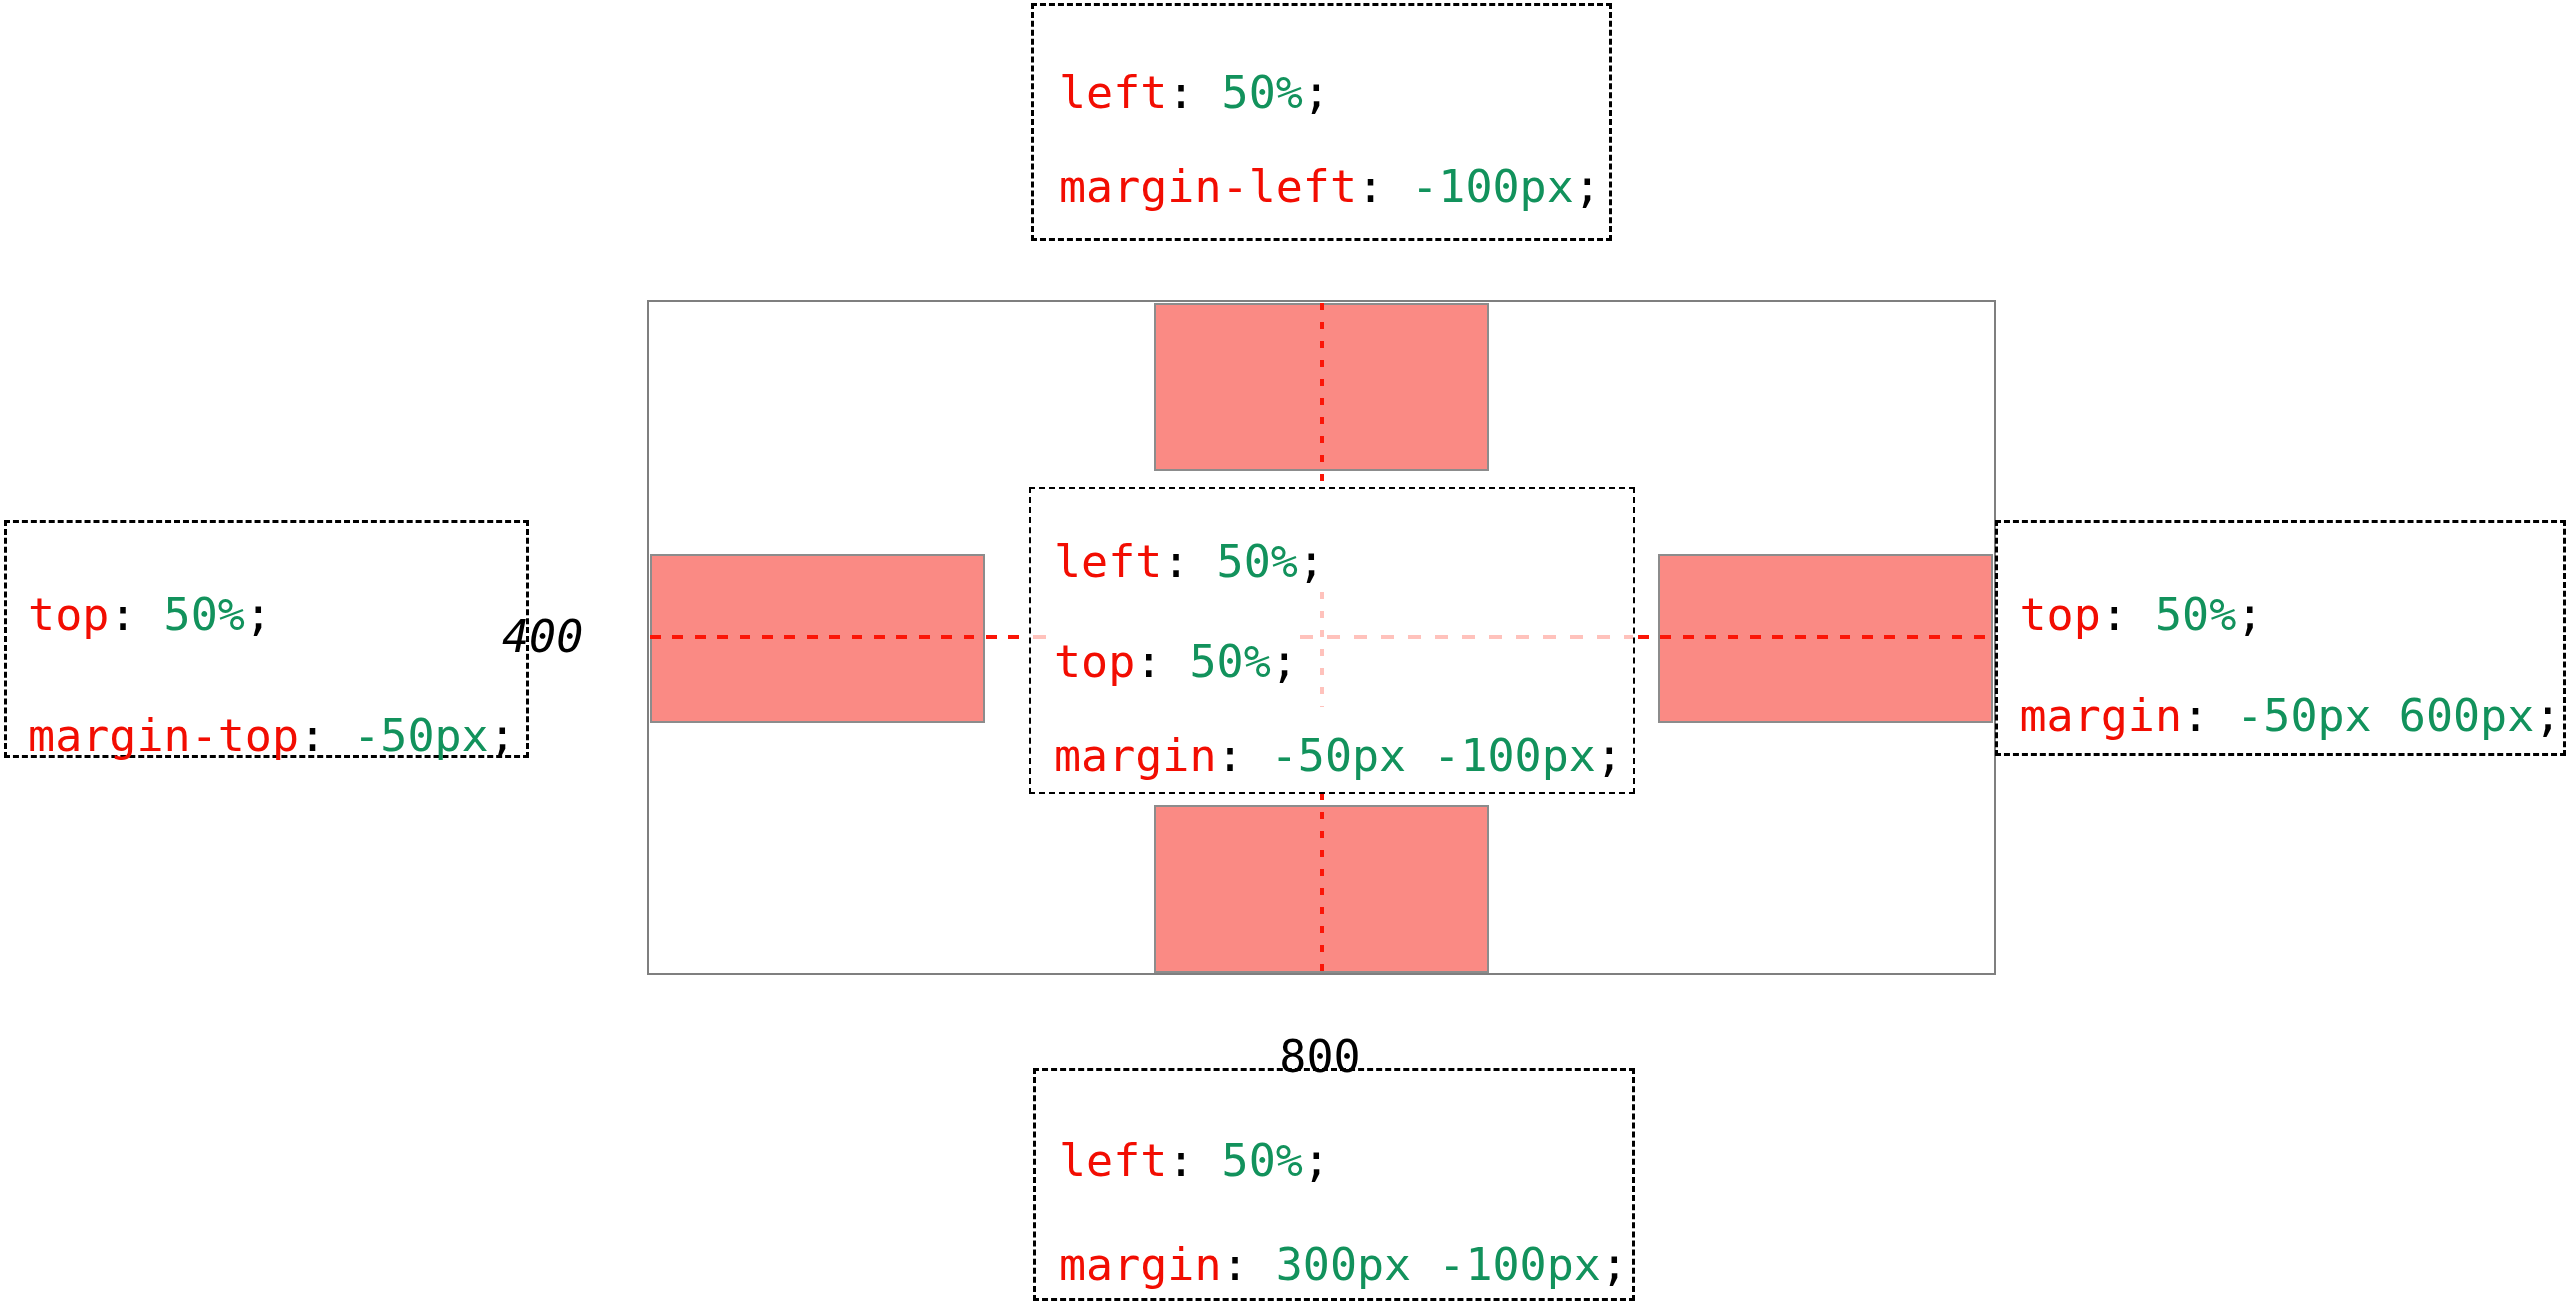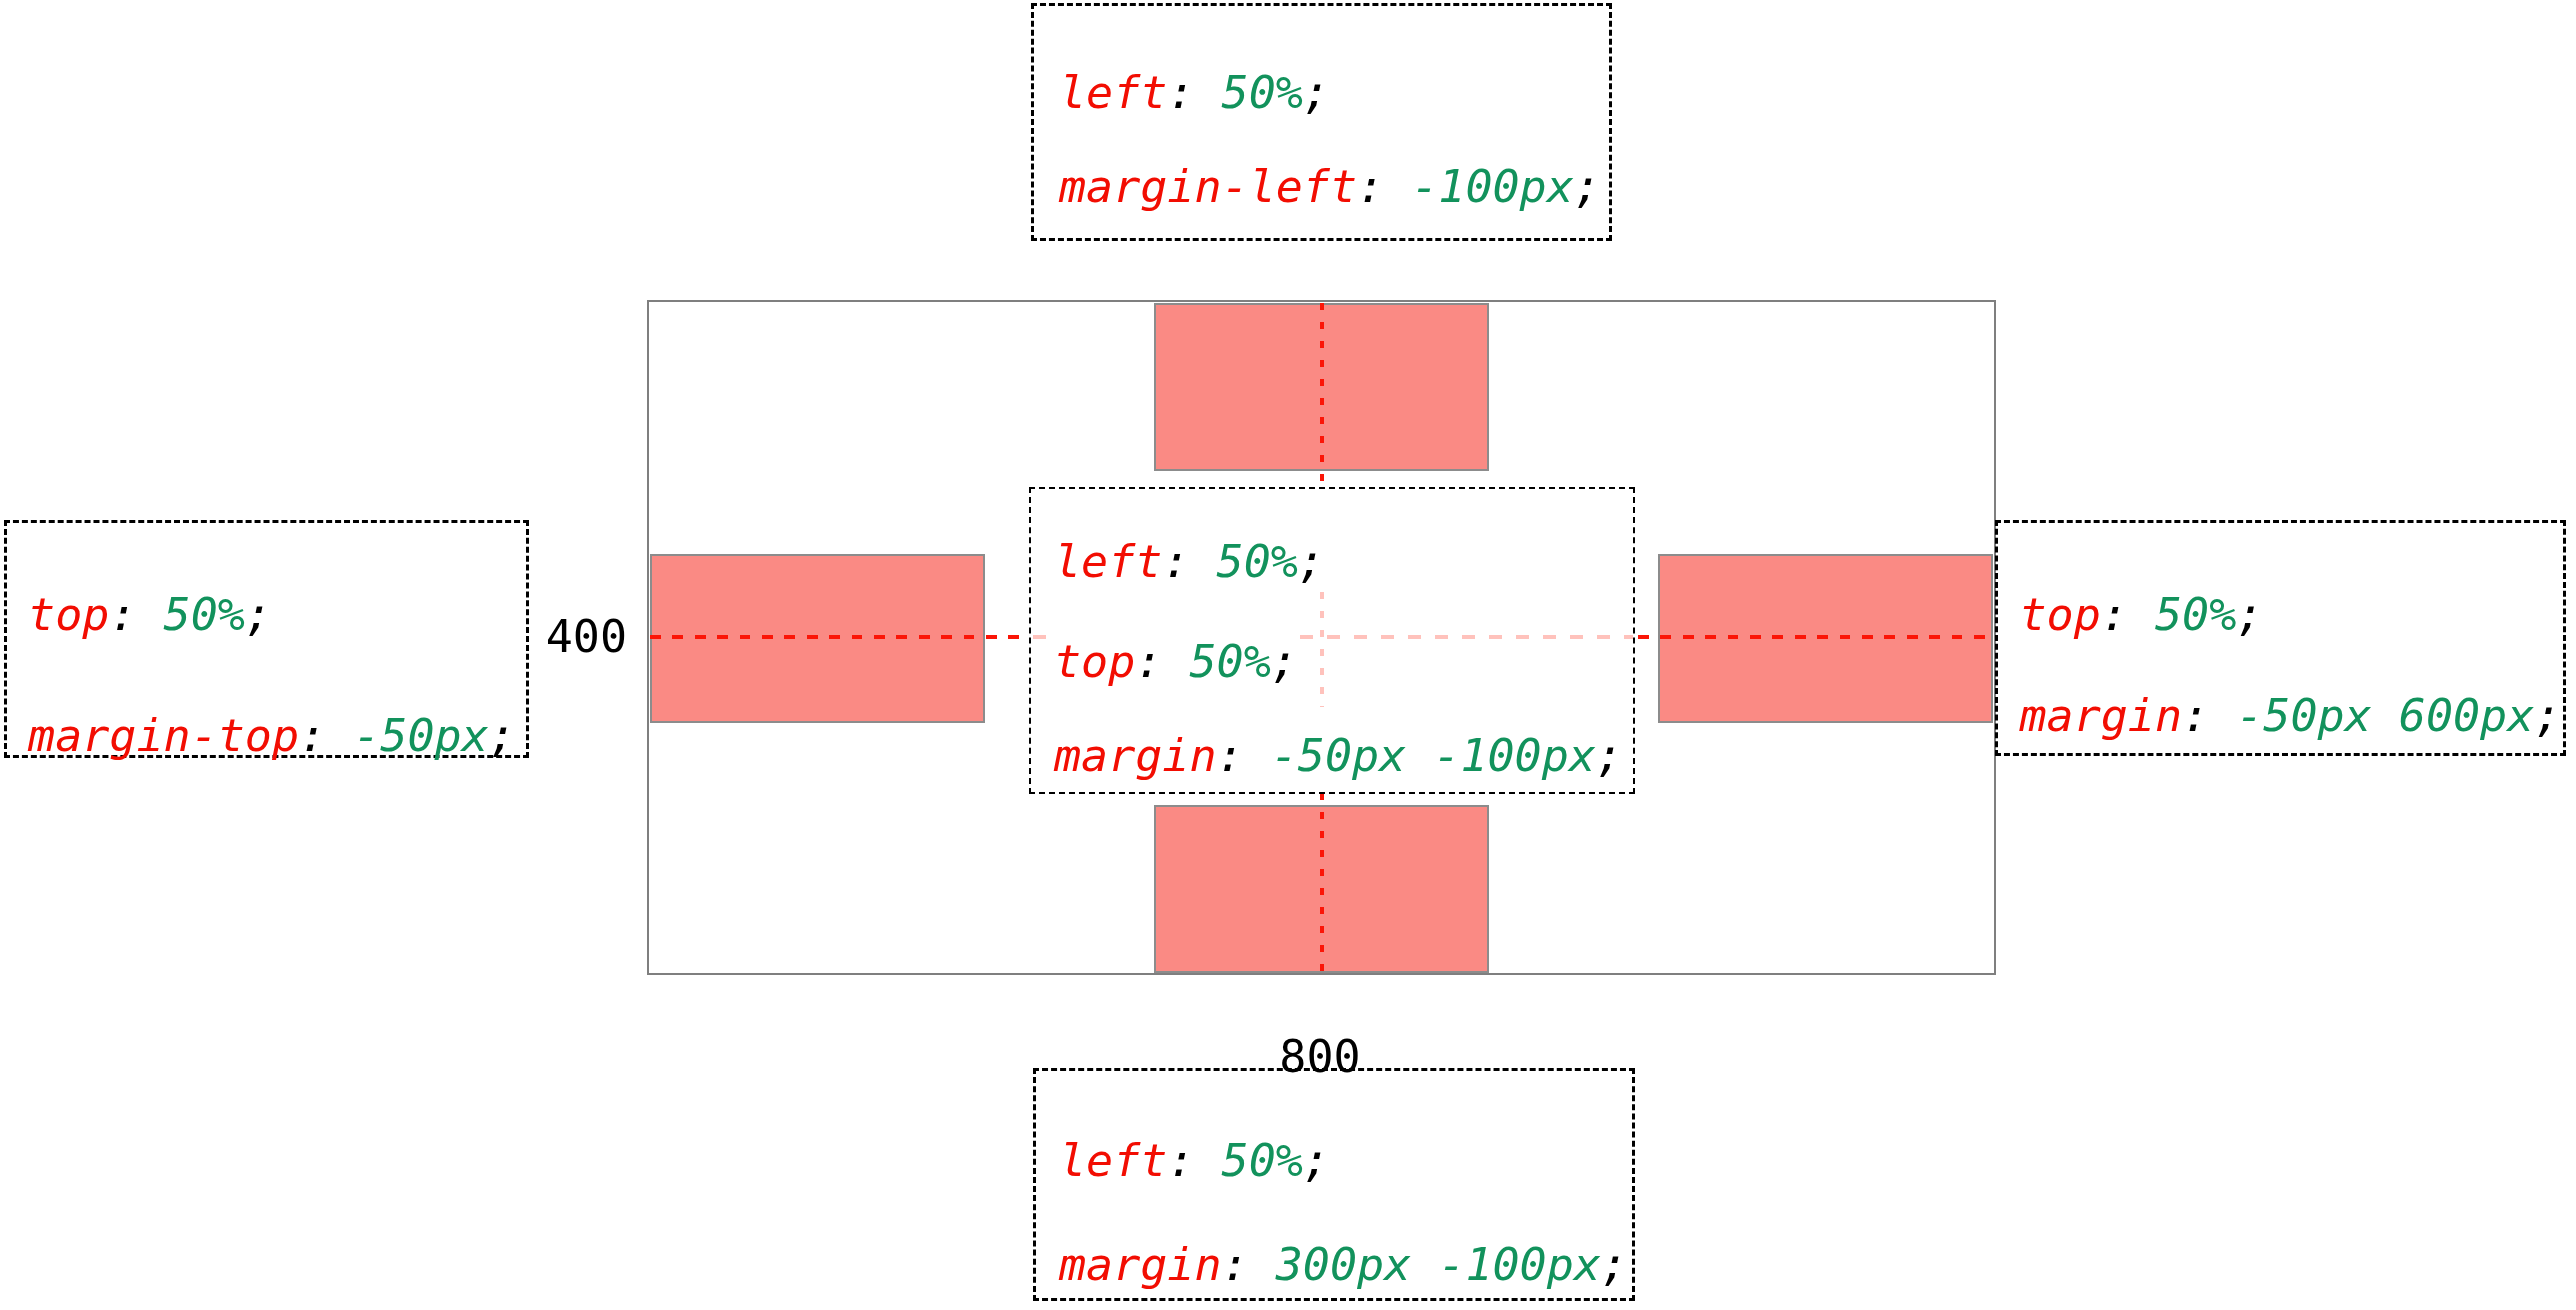--- a/index.html
+++ b/index.html
@@ -40,21 +40,20 @@
   }
   .vdash-pink{
     position:absolute;width:3.6px;
     background:repeating-linear-gradient(180deg,var(--c-dash_pink,#ffc2bc) 0 7.2px,transparent 7.2px 19px);
   }
   .lbl{
     position:absolute;
     border:3.6px dashed var(--c-label_border,#000);
     box-sizing:border-box;
     background:transparent;
-    font-style:italic;
   }
   .lbl-center{border-width:2.7px;}
   .code-line{
     font-size:45px;line-height:50px;white-space:pre;
   }
   .prop{color:var(--c-prop,#f20d02);}
   .val{color:var(--c-value,#12925c);}
   .punct{color:var(--c-punct,#000);}
   .dim{
     position:absolute;
@@ -102,17 +101,17 @@
   <div class="lbl" style="left:1995px;top:520px;width:571px;height:236px;padding-left:21.5px;">
     <div class="code-line" style="margin-top:67px;"><span class="prop">top</span><span class="punct">:</span><span class="val"> 50%</span><span class="punct">;</span></div>
     <div class="code-line" style="margin-top:51px;"><span class="prop">margin</span><span class="punct">:</span><span class="val"> -50px 600px</span><span class="punct">;</span></div>
   </div>
 
   <div class="lbl" style="left:1033px;top:1068px;width:602px;height:233px;padding-left:23px;">
     <div class="code-line" style="margin-top:65px;"><span class="prop">left</span><span class="punct">:</span><span class="val"> 50%</span><span class="punct">;</span></div>
     <div class="code-line" style="margin-top:54px;"><span class="prop">margin</span><span class="punct">:</span><span class="val"> 300px -100px</span><span class="punct">;</span></div>
   </div>
 
-  <div class="dim" style="left:502px;top:612px;width:125px;text-align:right;">400</div>
+  <div class="dim" style="left:502px;top:612px;width:125px;font-style:italic;">400</div>
   <div class="dim" style="left:1253px;top:1032px;width:134px;text-align:center;">800</div>
 
 </div>
 
 
 </body></html>

